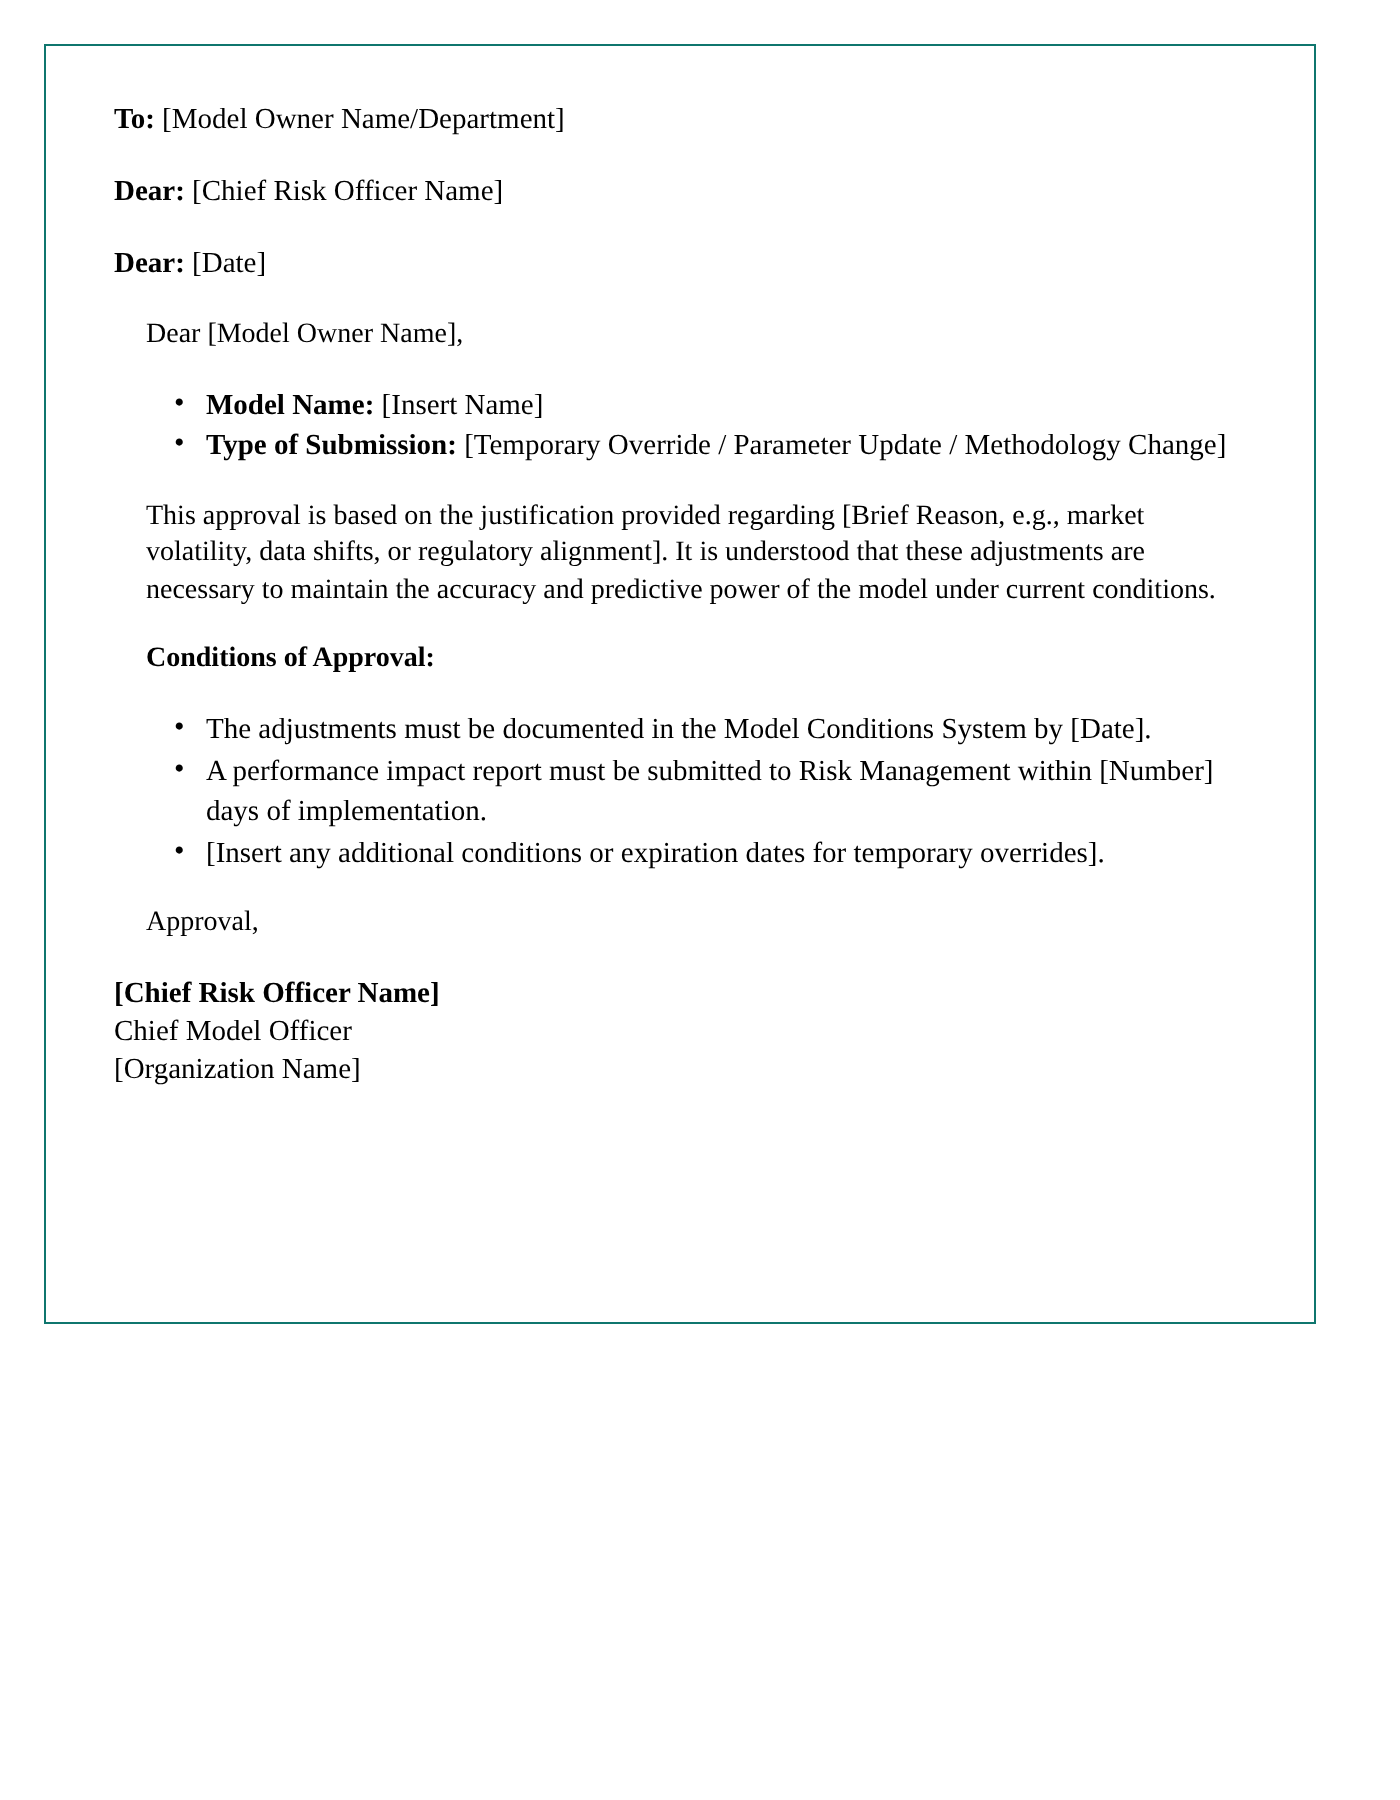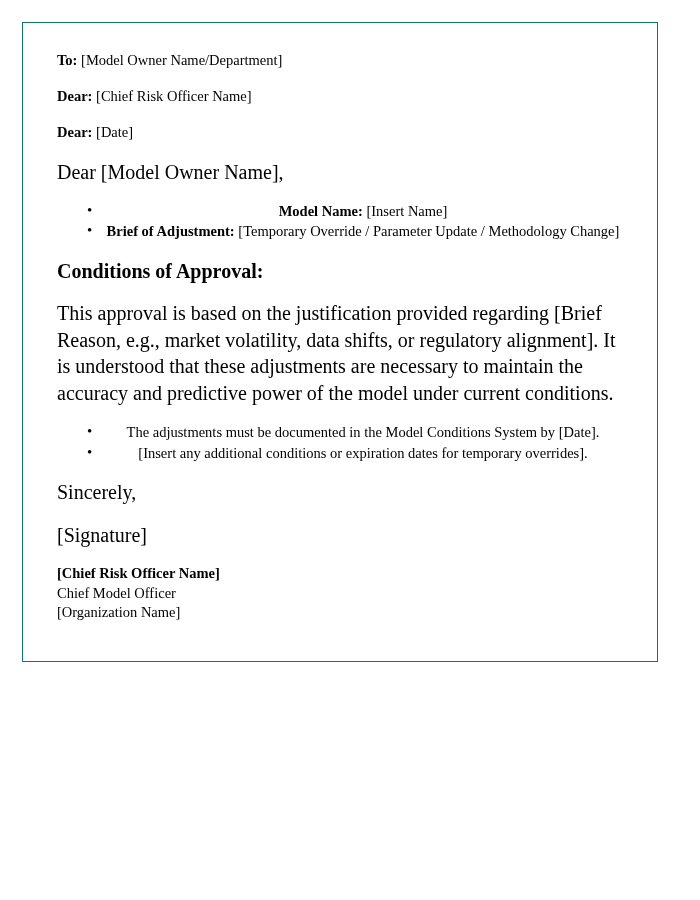--- a/index.html
+++ b/index.html
@@ -26,33 +26,32 @@
   }
   .content {
     padding: 28px 34px 0 34px;
   }
   .block {
     font-size: 14.5px;
     line-height: 1.32;
     margin: 0 0 17px 0;
   }
   .para {
-    font-size: 20px;
+    font-size: 14px;
     line-height: 1.33;
-    margin: 0 0 16px 0;
+    margin: 0 0 16px 16px;
     text-align: left;
   }
   .label-bold {
     font-weight: bold;
   }
   ul.bullets {
     margin: 0 0 16px 0;
     padding-left: 46px;
     list-style: none;
-    text-align: center;
   }
   ul.bullets li {
     font-size: 14.5px;
     line-height: 1.33;
     margin-bottom: 1px;
     position: relative;
     padding-left: 0;
   }
   ul.bullets li::before {
     content: "\2022";
@@ -97,40 +96,40 @@
 
     <p class="para">Dear [Model Owner Name],</p>
 
 
     <ul class="bullets">
       <li>
         <span class="label-bold">Model Name:</span>
         <span>[Insert Name]</span>
       </li>
       <li>
-        <span class="label-bold">Brief of Adjustment:</span>
+        <span class="label-bold">Type of Submission:</span>
         <span>[Temporary Override / Parameter Update / Methodology Change]</span>
       </li>
     </ul>
+
+    <p class="para">This approval is based on the justification provided regarding [Brief Reason, e.g., market volatility, data shifts, or regulatory alignment]. It is understood that these adjustments are necessary to maintain the accuracy and predictive power of the model under current conditions.</p>
 
     <p class="para">
       <span class="label-bold">Conditions of Approval:</span>
     </p>
 
-    <p class="para">This approval is based on the justification provided regarding [Brief Reason, e.g., market volatility, data shifts, or regulatory alignment]. It is understood that these adjustments are necessary to maintain the accuracy and predictive power of the model under current conditions.</p>
-
     <ul class="bullets spaced">
       <li>The adjustments must be documented in the Model Conditions System by [Date].</li>
+      <li>A performance impact report must be submitted to Risk Management within [Number] days of implementation.</li>
       <li>[Insert any additional conditions or expiration dates for temporary overrides].</li>
     </ul>
 
 
-    <p class="para">Sincerely,</p>
+    <p class="para">Approval,</p>
 
-    <p class="para">[Signature]</p>
 
     <p class="sign-block">
       <span class="sign-name">[Chief Risk Officer Name]</span><br>
       <span>Chief Model Officer</span><br>
       <span>[Organization Name]</span>
     </p>
 
   </div>
 </div>
 

